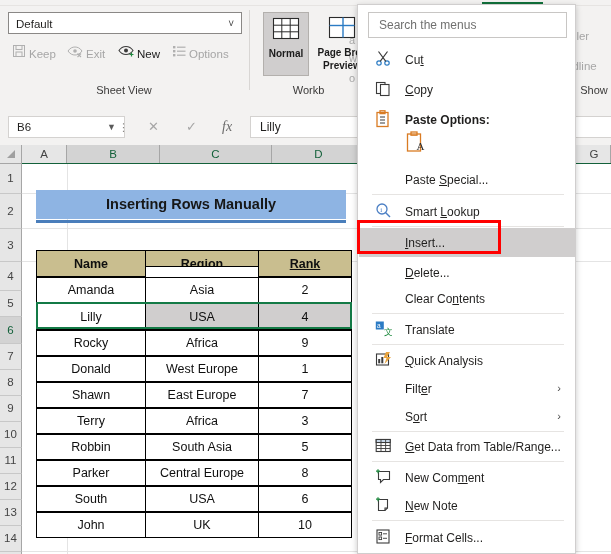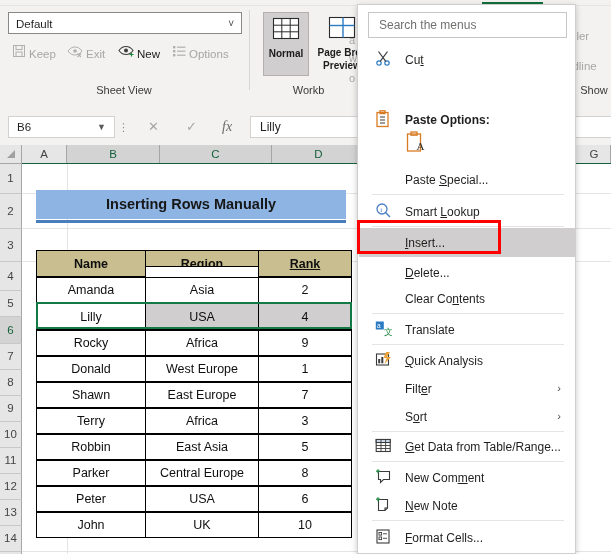--- a/index.html
+++ b/index.html
@@ -66,21 +66,21 @@
   #show-caption{position:absolute;left:0px;top:76px;width:56px;text-align:center;font-size:11px;color:#3b3a39;}
 
   
   .ghost{position:absolute;font-size:11px;color:#a9a9a9;}
 
   
   #formulabar{
     position:absolute;left:0;top:109px;width:611px;height:36px;background:#f3f2f1;
   }
   #namebox{
-    position:absolute;left:8px;top:7px;width:107px;height:22px;
+    position:absolute;left:8px;top:7px;width:117px;height:22px;
     background:#ffffff;border:1px solid #d4d2d0;box-sizing:border-box;
     font-size:11.5px;color:#201f1e;line-height:21px;padding-left:8px;
   }
   #namebox-caret{position:absolute;right:8px;top:0;font-size:9px;color:#5a5a5a;line-height:21px;}
   #fb-grip{position:absolute;left:118px;top:13px;font-size:11px;color:#8a8886;letter-spacing:0;line-height:10px;}
   #fb-cancel,#fb-enter,#fb-fx{position:absolute;top:7px;height:22px;line-height:22px;font-size:13px;color:#a6a6a6;}
   #fb-cancel{left:148px;}
   #fb-enter{left:186px;color:#a6a6a6;}
   #fb-fx{left:222px;color:#6b6b6b;font-style:italic;font-family:"Liberation Serif",serif;font-size:14px;}
   #fb-input{
@@ -371,30 +371,30 @@
         <div class="tcell c-region">East Europe</div>
         <div class="tcell c-rank">7</div>
       </div>
       <div class="trow" style="height: 26px;">
         <div class="tcell c-name">Terry</div>
         <div class="tcell c-region">Africa</div>
         <div class="tcell c-rank">3</div>
       </div>
       <div class="trow" style="height: 26px;">
         <div class="tcell c-name">Robbin</div>
-        <div class="tcell c-region">East Asia</div>
+        <div class="tcell c-region">South Asia</div>
         <div class="tcell c-rank">5</div>
       </div>
       <div class="trow" style="height: 26px;">
         <div class="tcell c-name">Parker</div>
         <div class="tcell c-region">Central Europe</div>
         <div class="tcell c-rank">8</div>
       </div>
       <div class="trow" style="height: 26px;">
-        <div class="tcell c-name">Peter</div>
+        <div class="tcell c-name">South</div>
         <div class="tcell c-region">USA</div>
         <div class="tcell c-rank">6</div>
       </div>
       <div class="trow" style="height: 26px;">
         <div class="tcell c-name">John</div>
         <div class="tcell c-region">UK</div>
         <div class="tcell c-rank">10</div>
       </div>
     </div>
   <div id="selbox"></div>
@@ -414,20 +414,27 @@
     </span>
   </div>
 <div class="mi" style="top: 40px;">
       <span class="mi-ic"><svg width="17" height="17" viewBox="0 0 17 17">
           <circle cx="4" cy="13" r="2.2" fill="none" stroke="#2b7bc4" stroke-width="1.2"></circle>
           <circle cx="12" cy="13" r="2.2" fill="none" stroke="#2b7bc4" stroke-width="1.2"></circle>
           <path d="M5.2 11.3 12.5 1.5M10.8 11.3 3.5 1.5" stroke="#3b3b3b" stroke-width="1.2" fill="none"></path>
         </svg></span>
       <span class="mi-lbl">Cu<span class="u">t</span></span>
     </div>
+    <div class="mi" style="top: 70px;">
+      <span class="mi-ic"><svg width="17" height="17" viewBox="0 0 17 17">
+          <rect x="1.5" y="2.5" width="8.5" height="11" fill="none" stroke="#3b3b3b" stroke-width="1.1"></rect>
+          <rect x="5.5" y="4.5" width="8.5" height="11" fill="#fff" stroke="#3b3b3b" stroke-width="1.1"></rect>
+        </svg></span>
+      <span class="mi-lbl"><span class="u">C</span>opy</span>
+    </div>
     <div class="mi bold" style="top: 100px;">
       <span class="mi-ic"><svg width="17" height="18" viewBox="0 0 17 18">
           <rect x="2" y="2.5" width="11" height="14" fill="none" stroke="#d97b23" stroke-width="1.3"></rect>
           <rect x="5" y="0.8" width="5" height="2.8" fill="none" stroke="#d97b23" stroke-width="1.3"></rect>
           <line x1="5" y1="7" x2="10" y2="7" stroke="#3b3b3b" stroke-width="1"></line>
           <line x1="5" y1="10" x2="10" y2="10" stroke="#3b3b3b" stroke-width="1"></line>
           <line x1="5" y1="13" x2="10" y2="13" stroke="#3b3b3b" stroke-width="1"></line>
         </svg></span>
       <span class="mi-lbl">Paste Options:</span>
     </div>

